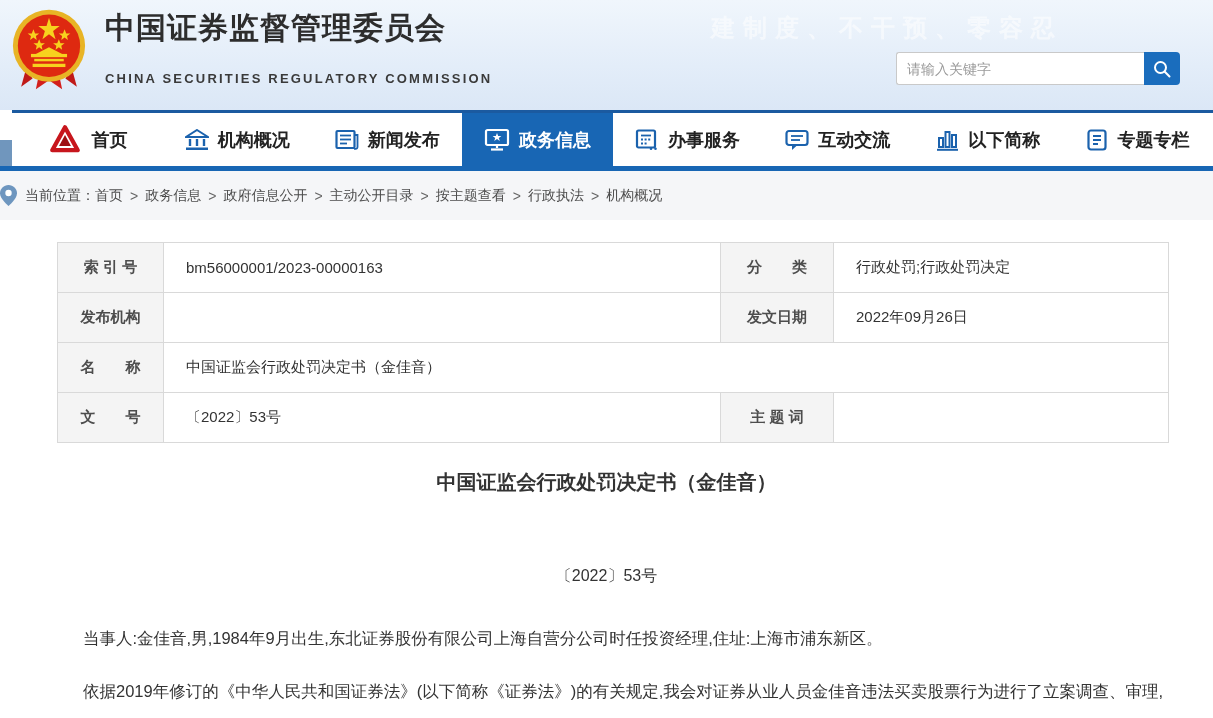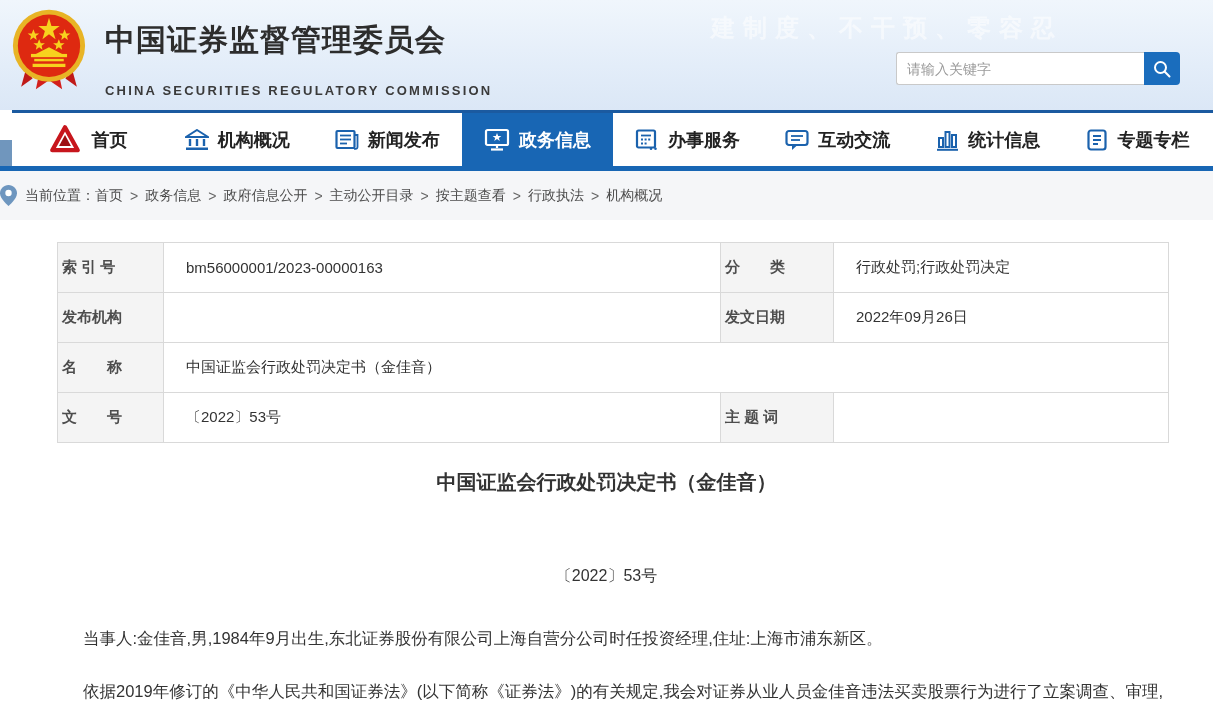--- a/index.html
+++ b/index.html
@@ -3,21 +3,21 @@
 <meta charset="utf-8">
 <style>
   * { margin:0; padding:0; box-sizing:border-box; }
   html,body { width:1213px; height:718px; overflow:hidden;
     font-family:"Liberation Sans","DejaVu Sans",sans-serif; background:#fff; }
 
   
   .header { position:relative; height:110px;
     background:linear-gradient(180deg,#f0f6fc 0%,#e3edf9 60%,#dbe7f6 100%); }
   .emblem { position:absolute; left:8px; top:6px; width:82px; height:86px; }
-  .brand { position:absolute; left:105px; top:20px; }
+  .brand { position:absolute; left:105px; top:8px; }
   .brand-title { font-size:30px; font-weight:bold; color:#2d2d2d; letter-spacing:1px; }
   .brand-sub { margin-top:22px; font-size:13px; color:#3a3a3a; letter-spacing:2.2px; font-weight:bold; }
   .watermark { position:absolute; top:12px; right:150px; font-size:24px; letter-spacing:8px;
     color:#ffffff; opacity:.55; font-weight:bold; white-space:nowrap; }
   .search-wrap { position:absolute; top:52px; right:33px; width:284px; height:33px; display:flex; }
   .search-input { flex:1; height:33px; border:1px solid #c9c9c9; border-right:none;
     border-radius:3px 0 0 3px; padding:3px 10px; font-size:14px; color:#333; background:#fff; outline:none; }
   .search-input::placeholder { color:#9a9a9a; }
   .search-btn { width:36px; height:33px; background:#1a6dbd; border:none; border-radius:0 4px 4px 0;
     display:flex; align-items:center; justify-content:center; cursor:pointer; }
@@ -38,21 +38,21 @@
     font-size:14px; color:#4c4c4c; }
   .crumb-pin { margin-right:8px; }
   .crumb-link { color:#4c4c4c; cursor:pointer; }
   .crumb-sep { margin:0 7px; color:#666; }
 
   
   .meta-table { border-collapse:collapse; margin:22px 0 0 57px; table-layout:fixed; }
   .meta-table td { border:1px solid #d9d9d9; height:43px; font-size:15px; color:#333;
     padding:0 10px 0 22px; background:#fff; overflow:hidden; white-space:nowrap; }
   .meta-table td.lbl { background:#f4f4f4; font-weight:bold; color:#4d4d4d;
-    padding:15px 4px; }
+    text-align:center; padding:15px 4px; }
   .w-l1 { width:106px; } .w-v1 { width:557px; } .w-l2 { width:113px;font-family:Liberation Serif, serif; } .w-v2 { width:335px; }
 
   
   .doc { padding:0 50px; color:#333; }
   .doc-title { margin-top:26px; text-align:center; font-size:20px; font-weight:bold; color:#333; }
   .doc-number { margin-top:70px; text-align:center; font-size:16px; }
   .doc-para { margin-top:16px; font-size:16.5px; line-height:37px; text-indent:2em; text-align:justify; }
   .doc-para:first-of-type { margin-top:33px; }
 </style>
 </head>
@@ -158,21 +158,21 @@
       <span>互动交流</span>
     </div>
 
     <div class="nav-item">
       <svg width="24" height="22" viewBox="0 0 24 22">
         <rect x="4" y="9" width="4" height="9" fill="none" stroke="#1b62ad" stroke-width="2"></rect>
         <rect x="10.5" y="3" width="4" height="15" fill="none" stroke="#1b62ad" stroke-width="2"></rect>
         <rect x="17" y="6" width="4" height="12" fill="none" stroke="#1b62ad" stroke-width="2"></rect>
         <line x1="2" y1="20.8" x2="23" y2="20.8" stroke="#1b62ad" stroke-width="2"></line>
       </svg>
-      <span>统计信息</span>
+      <span>以下简称</span>
     </div>
 
     <div class="nav-item">
       <svg width="22" height="22" viewBox="0 0 22 22">
         <rect x="2.5" y="1.5" width="17" height="19" fill="none" stroke="#1b62ad" stroke-width="2.2" rx="2.5"></rect>
         <line x1="7" y1="7" x2="15" y2="7" stroke="#1b62ad" stroke-width="2"></line>
         <line x1="7" y1="11" x2="15" y2="11" stroke="#1b62ad" stroke-width="2"></line>
         <line x1="7" y1="15" x2="12" y2="15" stroke="#1b62ad" stroke-width="2"></line>
       </svg>
       <span>专题专栏</span>

